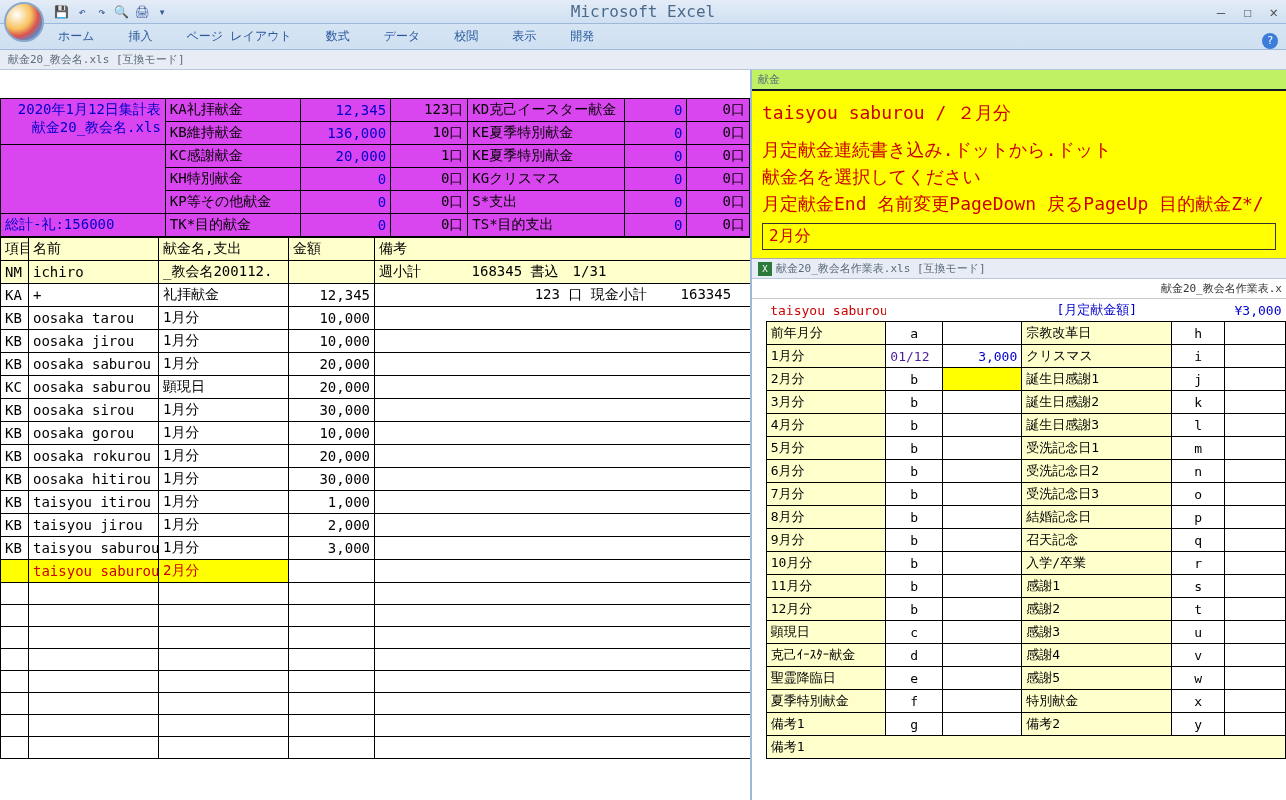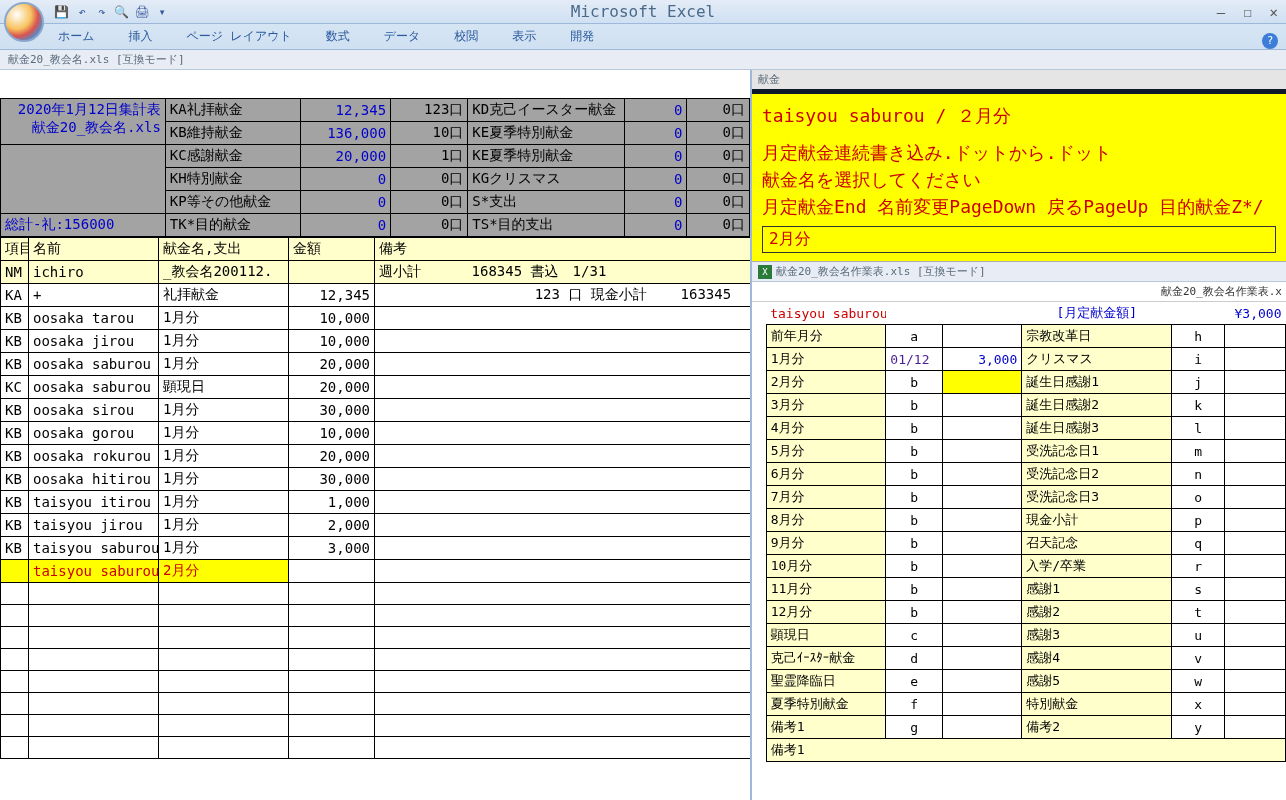--- a/index.html
+++ b/index.html
@@ -28,21 +28,21 @@
 td { border: 1px solid #000; padding: 2px 4px; font-size: 14px; height: 22px; overflow: hidden; white-space: nowrap; }
 .left-pane table td { font-size: 14px; }
 .hdr-yellow { background: #ffffcc; }
 .hdr-blue { color: #0000cc; }
 .num { text-align: right; }
 .highlight-row td { background: #ffff00; }
 .red-txt { color: #cc0000; }
 .right-table td { font-size: 13px; }
 .ctr { text-align: center; }
 .active-cell { background: #ffff00; }
-.left-top td { background: #a3a3a3; }
+.left-top td { background: #d946ef; }
 .borderless { border: none !important; }
 </style>
 </head>
 <body>
 
 <div class="office-btn"></div>
 <div class="title-bar">
   <div class="qat">
     <span>💾</span>
     <span>↶</span>
@@ -316,21 +316,21 @@
             <td></td>
             <td></td>
             <td></td>
             <td></td>
           </tr>
         </tbody>
     </table>
   </div>
 
   <div class="right-pane">
-    <div style="background:#e5e5e5;border-bottom:5px solid #0f172a;padding:2px 6px;font-size:11px;color:#5a6a7a">献金</div>
+    <div style="background:#bef264;border-bottom:2px solid #0f172a;padding:2px 6px;font-size:11px;color:#5a6a7a">献金</div>
     <div class="yellow-panel">
       <div class="red-text">taisyou saburou / ２月分</div>
       <div style="height:10px"></div>
       <div class="red-text">月定献金連続書き込み.ドットから.ドット</div>
       <div class="red-text">献金名を選択してください</div>
       <div class="red-text">月定献金End 名前変更PageDown 戻るPageUp 目的献金Z*/</div>
       <div class="input-row">
         <input class="yellow-input" value="2月分" style="">
       </div>
     </div>
@@ -431,21 +431,21 @@
             <td class="num"></td>
             <td class="hdr-yellow">受洗記念日3</td>
             <td class="ctr">o</td>
             <td></td>
           </tr>
           <tr>
             <td class="borderless"></td>
             <td class="hdr-yellow">8月分</td>
             <td class="ctr">b</td>
             <td class="num"></td>
-            <td class="hdr-yellow">現金小計</td>
+            <td class="hdr-yellow">結婚記念日</td>
             <td class="ctr">p</td>
             <td></td>
           </tr>
           <tr>
             <td class="borderless"></td>
             <td class="hdr-yellow">9月分</td>
             <td class="ctr">b</td>
             <td class="num"></td>
             <td class="hdr-yellow">召天記念</td>
             <td class="ctr">q</td>

